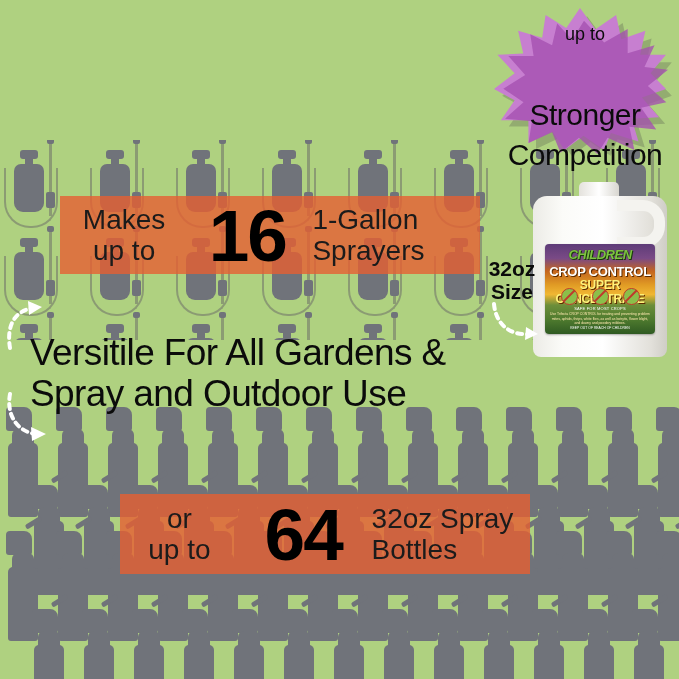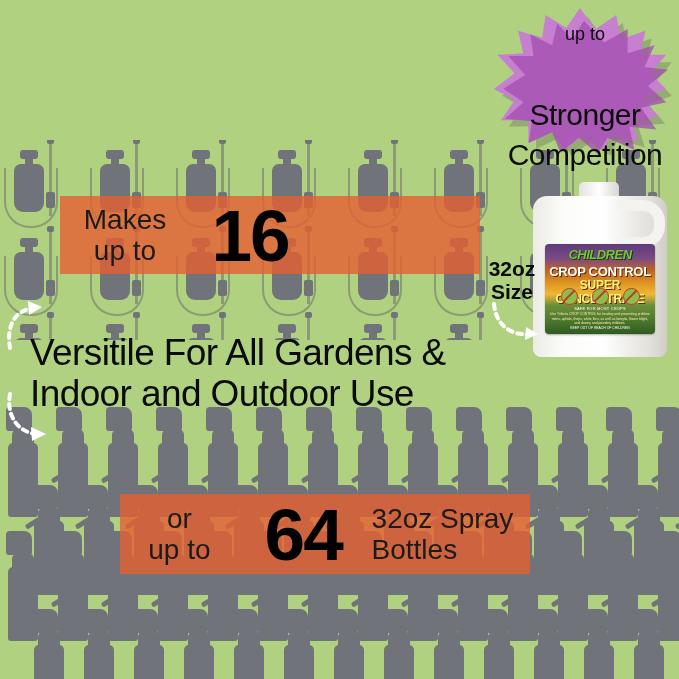--- a/index.html
+++ b/index.html
@@ -694,25 +694,29 @@
   </div>
 
   <div class="banner" id="banner-16">
     <div class="stack left">
       <div>Makes</div>
       <div>up to</div>
     </div>
     <div class="mid">
       <div class="bignum">16</div>
     </div>
+    <div class="stack right">
+      <div>1-Gallon</div>
+      <div>Sprayers</div>
+    </div>
   </div>
 
   <div id="mid-text">
     <div>Versitile For All Gardens &amp;</div>
-    <div>Indoor and Outdoor Use</div>
+    <div>Spray and Outdoor Use</div>
   </div>
 
   <div class="banner" id="banner-64">
     <div class="stack left">
       <div>or</div>
       <div>up to</div>
     </div>
     <div class="mid">
       <div class="bignum">64</div>
     </div>

